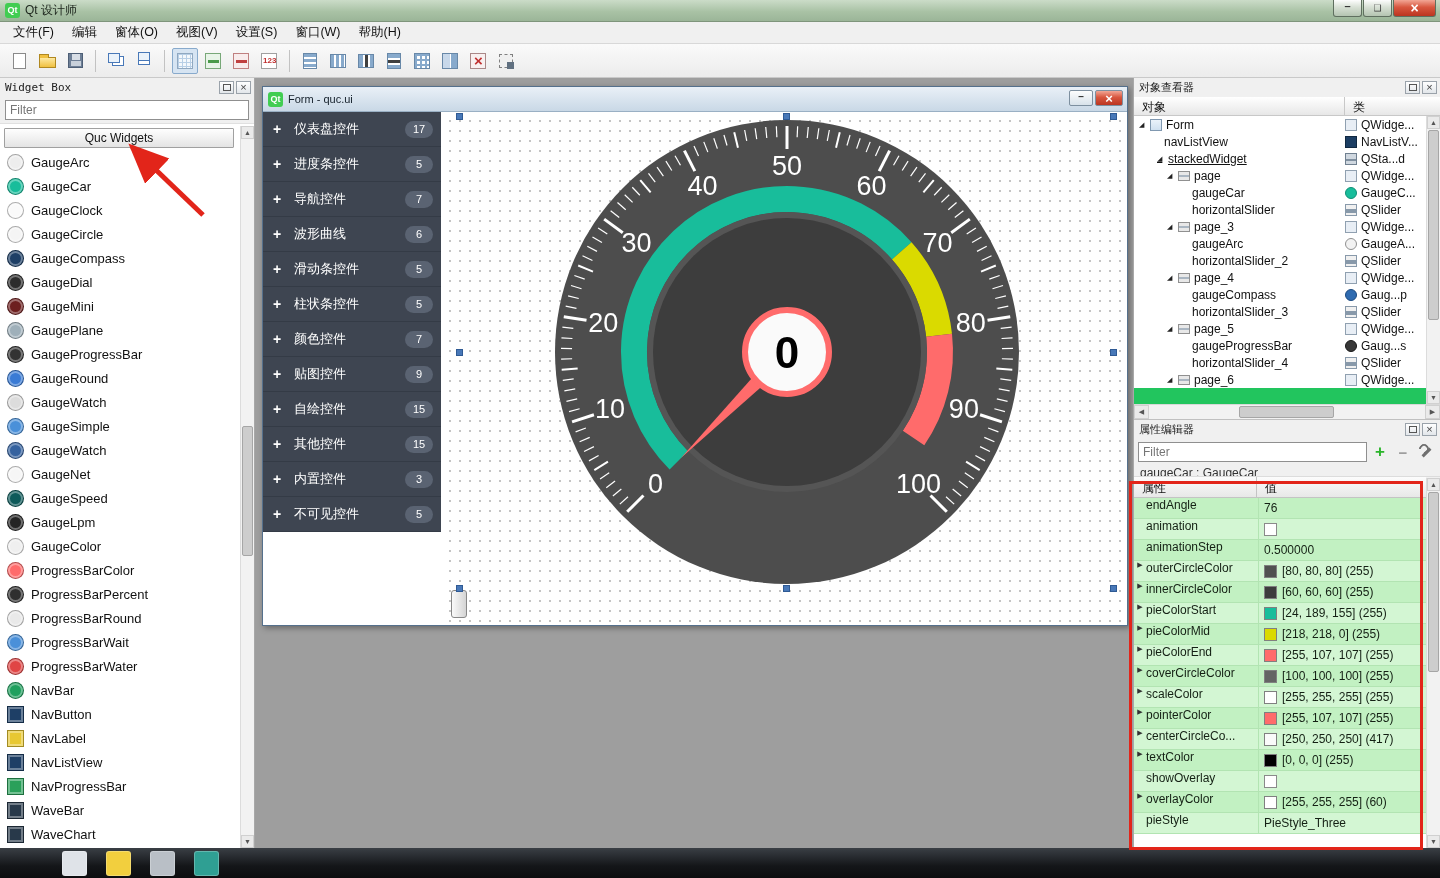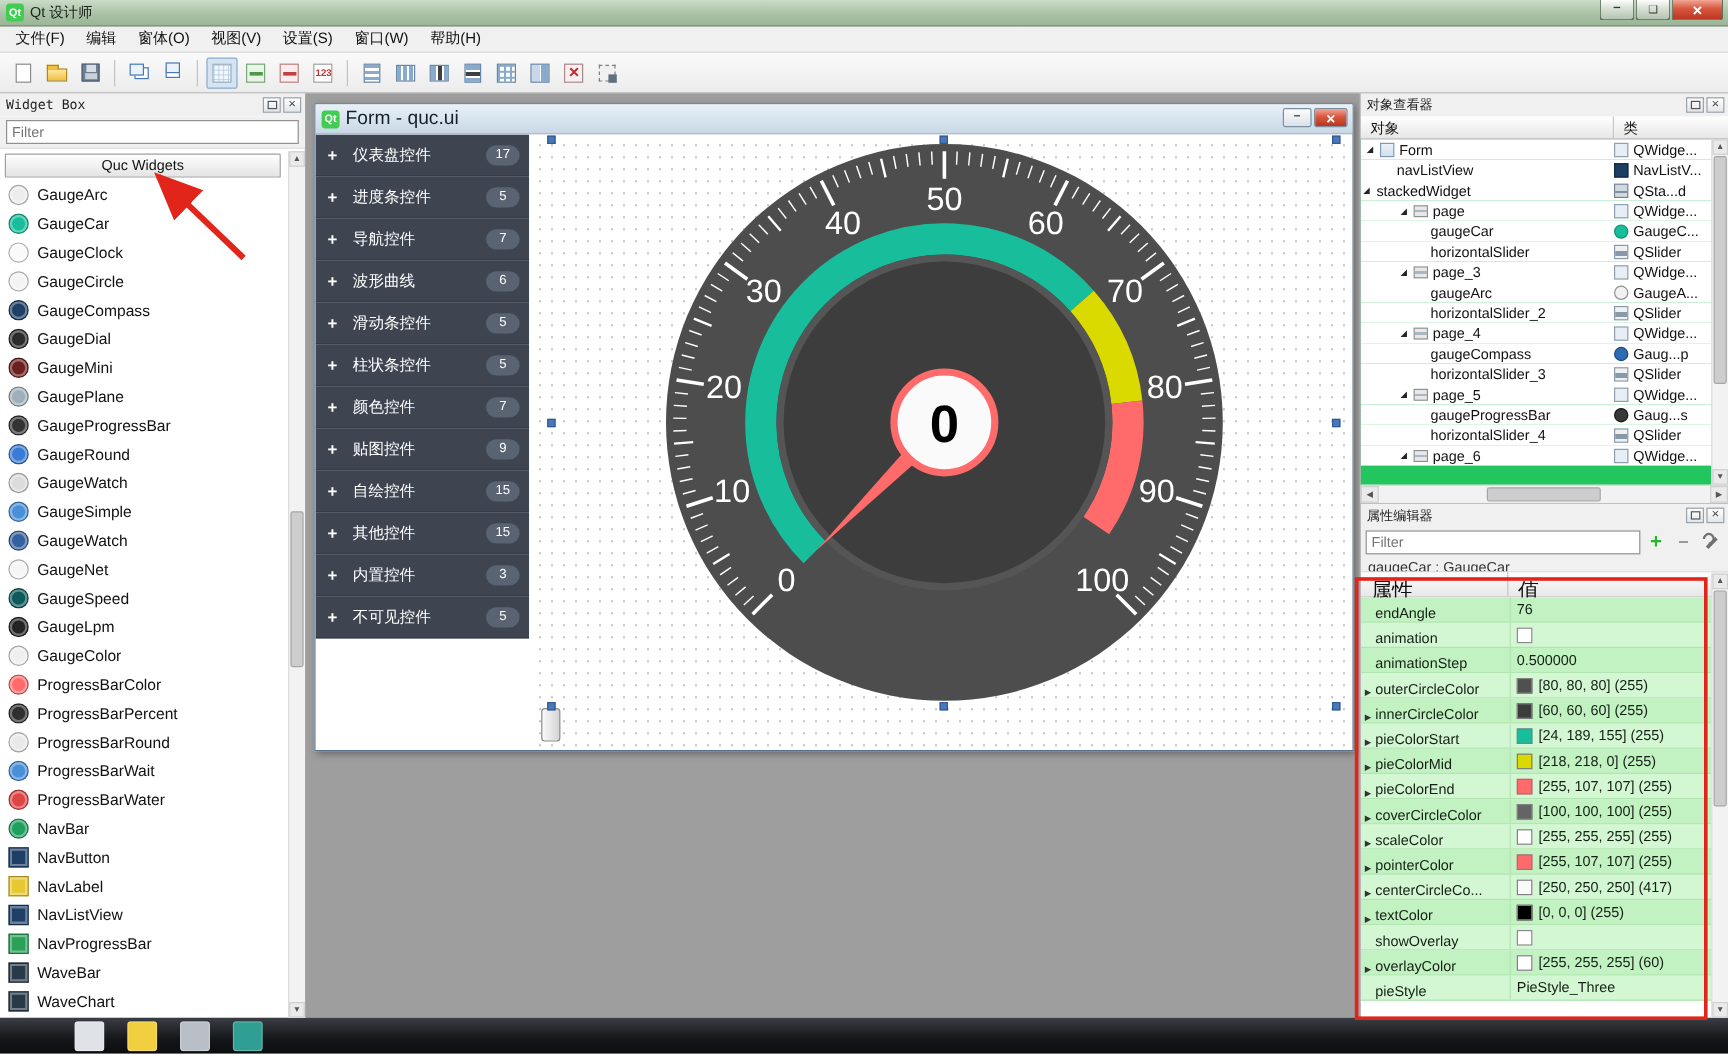--- a/index.html
+++ b/index.html
@@ -89,21 +89,21 @@
     display:flex; align-items:center; justify-content:center; background:#eaeaea; border:1px solid #d0d0d0; }
   .vscroll .arr.up { top:0; } .vscroll .arr.down { bottom:0; }
   .vscroll .thumb { position:absolute; left:1px; right:1px; background:#cdcdcd; border:1px solid #a6a6a6; border-radius:2px; }
 
   
   .mdi { flex:1; position:relative; background:#9e9e9e; overflow:hidden; }
   .form-window { position:absolute; left:7px; top:8px; width:866px; height:540px;
     border:1px solid #55708c; background:#fff; box-shadow:2px 2px 6px rgba(0,0,0,.35); display:flex; flex-direction:column; }
   .fw-titlebar { height:25px; background:linear-gradient(#e9f0f7,#c9d8e6); border-bottom:1px solid #9ab0c4;
     display:flex; align-items:center; padding:0 5px; position:relative; flex:none; }
-  .fw-title { font-size:16px; color:#15202b; }
+  .fw-title { font-size:11px; color:#15202b; }
   .fw-controls { position:absolute; right:4px; top:3px; display:flex; gap:2px; }
   .fw-btn { width:24px; height:16px; border:1px solid #7d8f9f; border-radius:2px;
     background:linear-gradient(#fdfdfd,#d8e2ea); display:flex; align-items:center; justify-content:center; font-size:10px; color:#333; }
   .fw-btn.close { background:linear-gradient(#f2a695,#d8573f 45%,#bb3520); color:#fff; width:28px; }
   .fw-btn.min::before { content:"–"; font-weight:bold; margin-top:-4px; }
   .fw-btn.close::before { content:"×"; font-size:13px; font-weight:bold; }
   .fw-body { flex:1; display:flex; overflow:hidden; }
 
   .nav-list { width:178px; background:#fff; flex:none; }
   .nav-item { height:35px; background:#3e4551; border-bottom:1px solid #343b46; display:flex;
@@ -153,27 +153,27 @@
   .pe-filter-row .filter-input { flex:1; height:20px; }
   .pe-tool { width:20px; height:20px; border:1px solid transparent; display:flex; align-items:center; justify-content:center; flex:none; }
   .pe-tool.plus { color:#2ab52a; font-size:17px; font-weight:bold; }
   .pe-tool.minus { color:#9a9a9a; font-size:15px; font-weight:bold; }
   .wrench { position:relative; width:16px; height:16px; }
   .wrench::before { content:""; position:absolute; left:7px; top:3px; width:3px; height:11px; background:#707070; transform:rotate(45deg); }
   .wrench::after { content:""; position:absolute; left:1px; top:0; width:6px; height:6px; border:2px solid #707070; border-bottom-color:transparent; border-radius:50%; transform:rotate(45deg); }
   .pe-objrow { height:12px; overflow:hidden; background:#f0f0f0; border-bottom:1px solid #dcdcdc;
     font-size:12px; line-height:17px; padding-left:6px; color:#333; flex:none; }
   .pe-colheader { height:21px; display:flex; background:linear-gradient(#fcfcfc,#e8e8e8); border-bottom:1px solid #c4c4c4; flex:none; margin-right:14px; }
-  .pe-colheader .col { padding:3px 0 0 8px; font-size:18px; }
+  .pe-colheader .col { padding:3px 0 0 8px; font-size:12px; }
   .pe-colheader .col1 { width:123px; border-right:1px solid #c4c4c4; }
   .pe-rows { flex:1; overflow:hidden; margin-right:14px; background:#fff; }
   .pe-row { height:21px; display:flex; border-bottom:1px solid #aede aa; }
   .pe-row { border-bottom:1px solid #b2e4b2; background:#c2f1c2; }
   .pe-row.alt { background:#d3f6d3; }
-  .pe-name { width:125px; flex:none; display:flex; align-items:flex-end; border-right:1px solid #b2e4b2; overflow:hidden; }
+  .pe-name { width:125px; flex:none; display:flex; align-items:flex-start; border-right:1px solid #b2e4b2; overflow:hidden; }
   .pe-arrow { width:12px; font-size:7px; color:#333; text-align:center; flex:none; }
   .pe-arrow-sp { width:12px; flex:none; }
   .pe-name-text { font-size:12px; color:#142014; }
   .pe-value { flex:1; display:flex; align-items:center; padding-left:5px; gap:5px; overflow:hidden; }
   .pe-swatch { width:13px; height:13px; border:1px solid #808080; flex:none; }
   .pe-check { width:13px; height:13px; border:1px solid #8a8a8a; background:#fff; flex:none; }
   .pe-val-text { font-size:12px; color:#142014; white-space:nowrap; }
 
   
   .taskbar { height:30px; background:linear-gradient(#3a3f45,#141619 60%,#0c0d0f); display:flex;
@@ -641,21 +641,21 @@
             <div class="oi-obj" style="padding-left: 19px;">
               <span class="oi-arrow"></span>
               <span class="oi-name">navListView</span>
             </div>
             <div class="oi-cls">
               <span class="ci ci-navlistview"></span>
               <span class="oi-cls-text">NavListV...</span>
             </div>
           </div>
           <div class="oi-row">
-            <div class="oi-obj" style="padding-left: 2px;">
+            <div class="oi-obj" style="padding-left: 23px; text-decoration: underline;">
               <span class="oi-arrow">◢</span>
               <span class="oi-name">stackedWidget</span>
             </div>
             <div class="oi-cls">
               <span class="ci ci-stacked"></span>
               <span class="oi-cls-text">QSta...d</span>
             </div>
           </div>
           <div class="oi-row">
             <div class="oi-obj" style="padding-left: 33px;">

